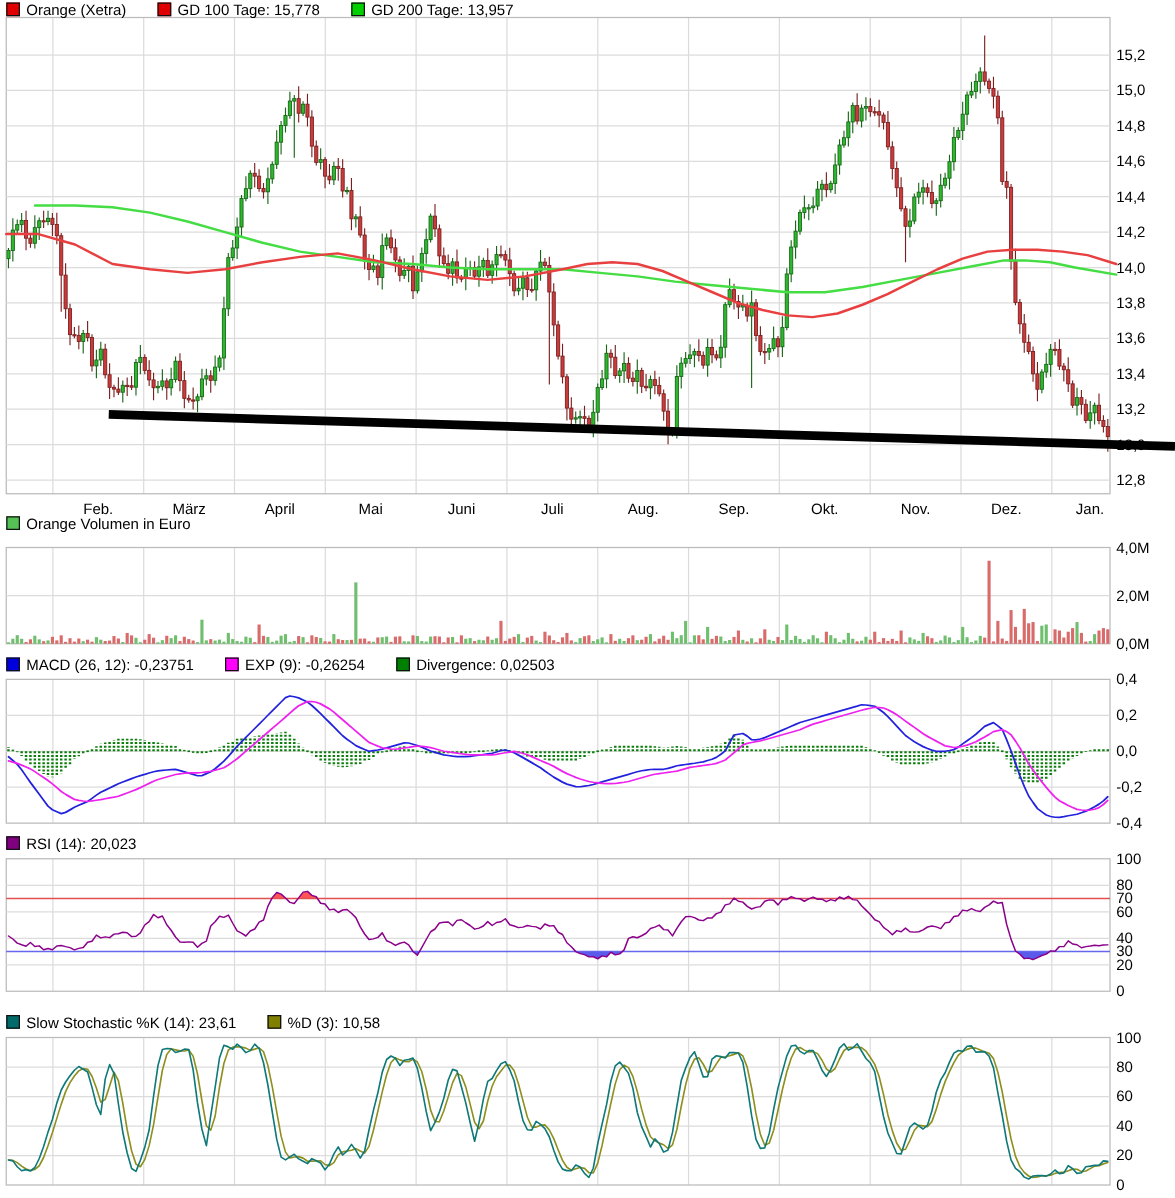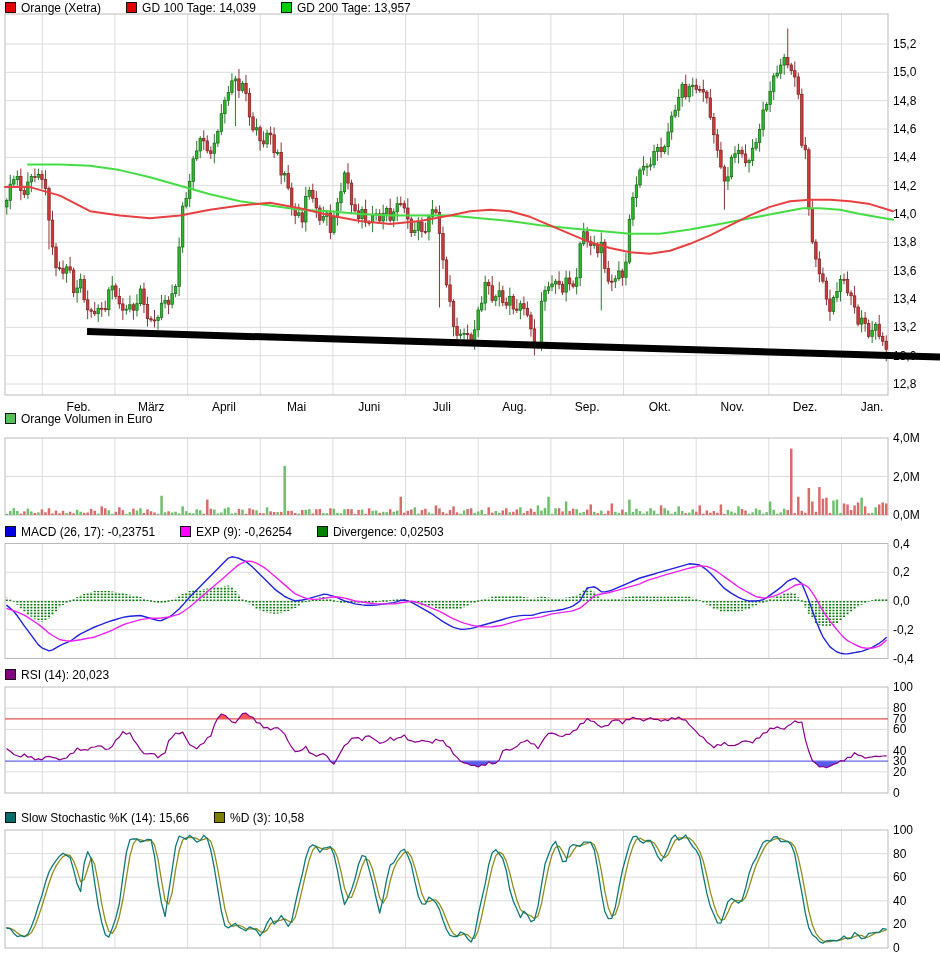--- a/index.html
+++ b/index.html
@@ -1223,39 +1223,39 @@
       </g>
   </svg>
 
   <div class="legend" style="top:1px">
     <span class="li">
       <span class="sq" style="background: rgb(224, 0, 0);"></span>
       <span>Orange (Xetra)</span>
     </span>
     <span class="li">
       <span class="sq" style="background: rgb(224, 0, 0);"></span>
-      <span>GD 100 Tage: 14,039</span>
+      <span>GD 100 Tage: 15,778</span>
     </span>
     <span class="li">
       <span class="sq" style="background: rgb(0, 208, 0);"></span>
       <span>GD 200 Tage: 13,957</span>
     </span>
   </div>
 
   <div class="legend" style="top:412px">
     <span class="li">
       <span class="sq" style="background: rgb(85, 192, 85);"></span>
       <span>Orange Volumen in Euro</span>
     </span>
   </div>
 
   <div class="legend" style="top:525px">
     <span class="li">
       <span class="sq" style="background: rgb(0, 0, 221);"></span>
-      <span>MACD (26, 17): -0,23751</span>
+      <span>MACD (26, 12): -0,23751</span>
     </span>
     <span class="li">
       <span class="sq" style="background: rgb(255, 0, 255);"></span>
       <span>EXP (9): -0,26254</span>
     </span>
     <span class="li">
       <span class="sq" style="background: rgb(0, 128, 0);"></span>
       <span>Divergence: 0,02503</span>
     </span>
   </div>
@@ -1263,21 +1263,21 @@
   <div class="legend" style="top:668px">
     <span class="li">
       <span class="sq" style="background: rgb(128, 0, 128);"></span>
       <span>RSI (14): 20,023</span>
     </span>
   </div>
 
   <div class="legend" style="top:811px">
     <span class="li">
       <span class="sq" style="background: rgb(0, 107, 107);"></span>
-      <span>Slow Stochastic %K (14): 15,66</span>
+      <span>Slow Stochastic %K (14): 23,61</span>
     </span>
     <span class="li">
       <span class="sq" style="background: rgb(128, 128, 0);"></span>
       <span>%D (3): 10,58</span>
     </span>
   </div>
 
 </div>
 
 </body></html>

